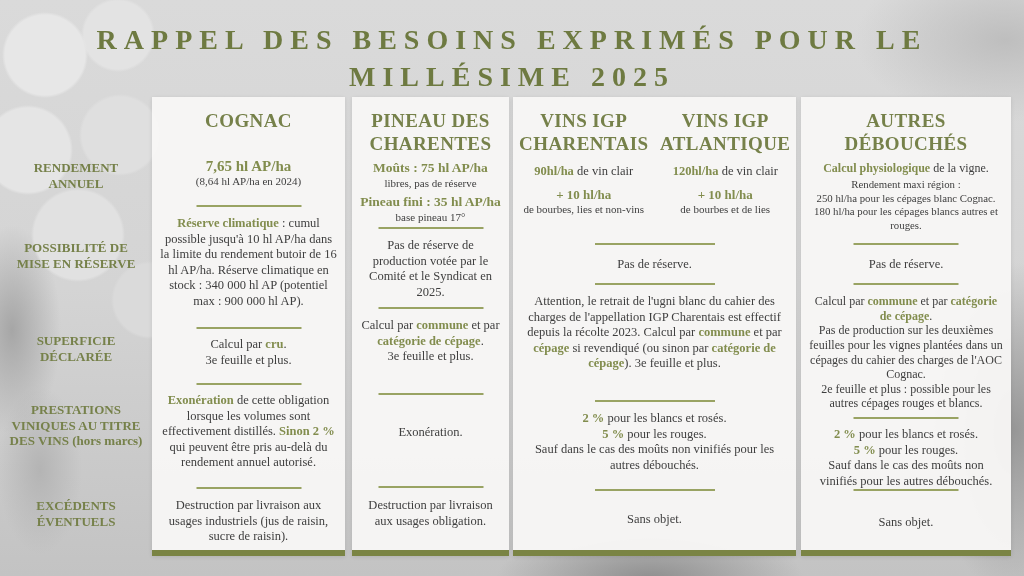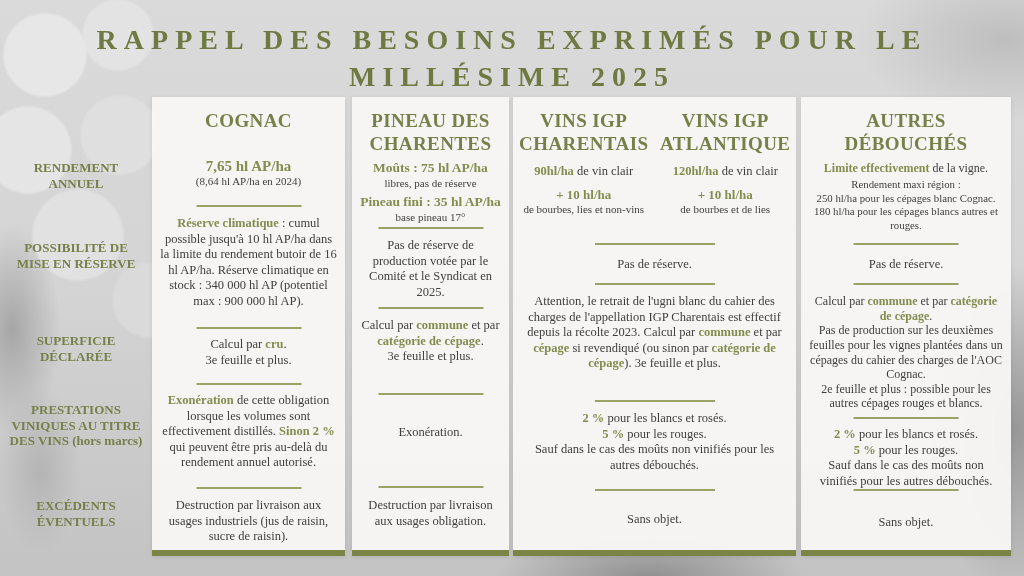--- a/index.html
+++ b/index.html
@@ -138,21 +138,21 @@
       <div>Sauf dans le cas des moûts non vinifiés pour les autres débouchés.</div>
     </div>
     <div class="divider wide" style="top:392px"></div>
     <div class="sec body" style="top:415px">Sans objet.</div>
     <div class="bar"></div>
   </div>
 
   <div class="card" style="left:801px;width:210px">
     <div class="sec card-title" style="top:12px">AUTRES DÉBOUCHÉS</div>
     <div class="sec" style="top:64px">
-      <div style="font-size:12px;line-height:1.2;color:#3e3e3e"><span class="accent">Limite effectivement</span><span> de la vigne.</span></div>
+      <div style="font-size:12px;line-height:1.2;color:#3e3e3e"><span class="accent">Calcul physiologique</span><span> de la vigne.</span></div>
       <div class="small" style="margin-top:3px;font-size:10.8px">Rendement maxi région :</div>
       <div class="small" style="font-size:10.8px">250 hl/ha pour les cépages blanc Cognac.</div>
       <div class="small" style="font-size:10.8px">180 hl/ha pour les cépages blancs autres et rouges.</div>
     </div>
     <div class="divider" style="top:146px"></div>
     <div class="sec body" style="top:160px">Pas de réserve.</div>
     <div class="divider" style="top:186px"></div>
     <div class="sec" style="top:197px;font-size:12px;line-height:1.22;color:#3e3e3e">
       <div><span>Calcul par </span><span class="accent">commune</span><span> et par </span><span class="accent">catégorie de cépage</span><span>.</span></div>
       <div>Pas de production sur les deuxièmes feuilles pour les vignes plantées dans un cépages du cahier des charges de l'AOC Cognac.</div>

